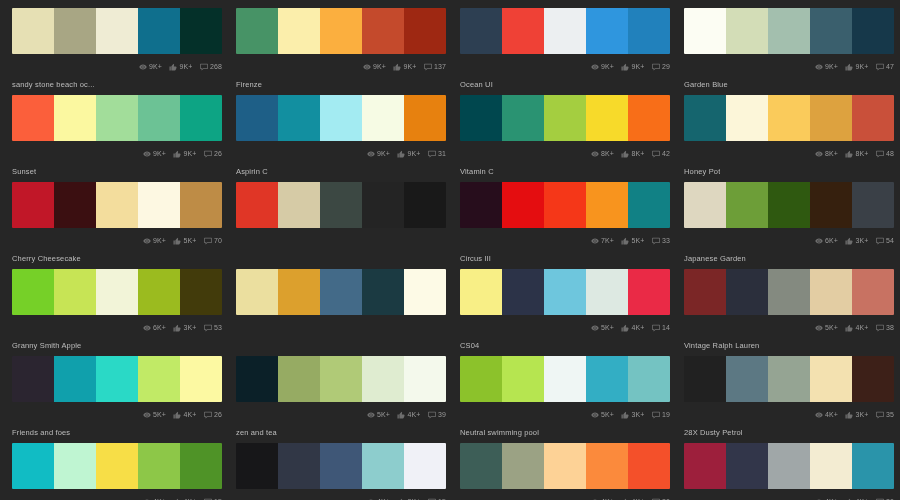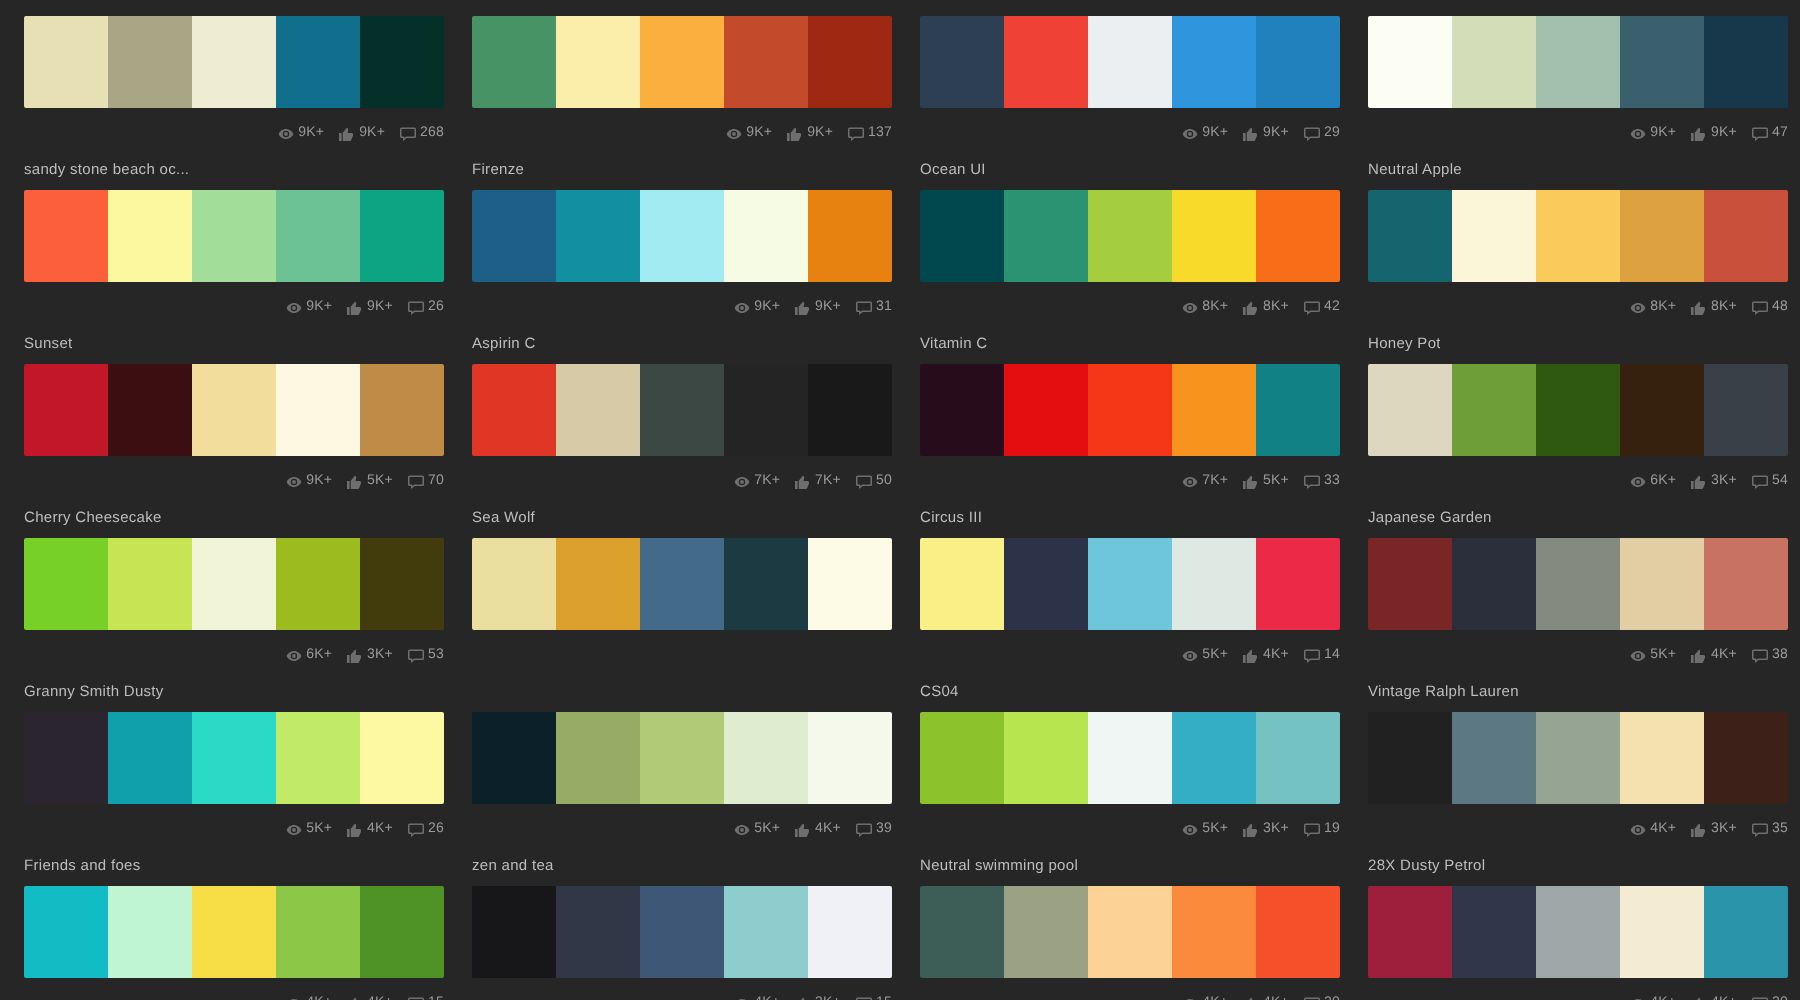--- a/index.html
+++ b/index.html
@@ -207,21 +207,21 @@
   </div>
     <div class="card">
     <div class="swatches">
         <div class="swatch" style="background: rgb(252, 253, 243);"></div>
         <div class="swatch" style="background: rgb(211, 221, 183);"></div>
         <div class="swatch" style="background: rgb(163, 191, 174);"></div>
         <div class="swatch" style="background: rgb(58, 95, 109);"></div>
         <div class="swatch" style="background: rgb(22, 56, 74);"></div>
       </div>
     <div class="meta">
-      <div class="pal-name">Neutral Apple</div>
+      <div class="pal-name">Garden Blue</div>
       <div class="stats">
         <div class="stat">
           <span class="ic">
             <svg viewBox="0 0 16 16">
                 <path d="M8 3C4.5 3 1.7 5.4 0.6 8c1.1 2.6 3.9 5 7.4 5s6.3-2.4 7.4-5C14.3 5.4 11.5 3 8 3zm0 8.2A3.2 3.2 0 1 1 8 4.8a3.2 3.2 0 0 1 0 6.4zm0-5.1a1.9 1.9 0 1 0 0 3.8 1.9 1.9 0 0 0 0-3.8z"></path>
               </svg>
           </span>
           <span class="stat-val">9K+</span>
         </div>
         <div class="stat">
@@ -434,49 +434,20 @@
     </div>
   </div>
     <div class="card">
     <div class="swatches">
         <div class="swatch" style="background: rgb(224, 54, 38);"></div>
         <div class="swatch" style="background: rgb(214, 203, 166);"></div>
         <div class="swatch" style="background: rgb(60, 72, 67);"></div>
         <div class="swatch" style="background: rgb(36, 36, 36);"></div>
         <div class="swatch" style="background: rgb(25, 25, 25);"></div>
       </div>
-    <div class="meta">
-      <div class="pal-name">Sea Wolf</div>
-      <div class="stats">
-        <div class="stat">
-          <span class="ic">
-            <svg viewBox="0 0 16 16">
-                <path d="M8 3C4.5 3 1.7 5.4 0.6 8c1.1 2.6 3.9 5 7.4 5s6.3-2.4 7.4-5C14.3 5.4 11.5 3 8 3zm0 8.2A3.2 3.2 0 1 1 8 4.8a3.2 3.2 0 0 1 0 6.4zm0-5.1a1.9 1.9 0 1 0 0 3.8 1.9 1.9 0 0 0 0-3.8z"></path>
-              </svg>
-          </span>
-          <span class="stat-val">7K+</span>
-        </div>
-        <div class="stat">
-          <span class="ic">
-            <svg viewBox="0 0 16 16">
-                <path d="M1 7h2.6v8H1zM15 8.3c0-.8-.7-1.4-1.5-1.4H9.6l.6-3c.1-.5 0-1-.3-1.4l-.8-1-4.4 5.2V15h7.1c.6 0 1.2-.4 1.4-1l1.7-4c0-.2.1-.4.1-.6z"></path>
-              </svg>
-          </span>
-          <span class="stat-val">7K+</span>
-        </div>
-        <div class="stat">
-          <span class="ic">
-            <svg viewBox="0 0 16 16">
-                <path d="M14.5 1.5h-13A1.5 1.5 0 0 0 0 3v7.5A1.5 1.5 0 0 0 1.5 12H3v3l3.7-3h7.8A1.5 1.5 0 0 0 16 10.5V3a1.5 1.5 0 0 0-1.5-1.5zm0 9H6.2L4.3 12v-1.5H1.5V3h13z"></path>
-              </svg>
-          </span>
-          <span class="stat-val">50</span>
-        </div>
-      </div>
-    </div>
   </div>
     <div class="card">
     <div class="swatches">
         <div class="swatch" style="background: rgb(39, 13, 28);"></div>
         <div class="swatch" style="background: rgb(228, 13, 16);"></div>
         <div class="swatch" style="background: rgb(245, 55, 24);"></div>
         <div class="swatch" style="background: rgb(248, 148, 30);"></div>
         <div class="swatch" style="background: rgb(17, 129, 133);"></div>
       </div>
     <div class="meta">
@@ -549,21 +520,21 @@
   </div>
     <div class="card">
     <div class="swatches">
         <div class="swatch" style="background: rgb(118, 208, 40);"></div>
         <div class="swatch" style="background: rgb(199, 228, 85);"></div>
         <div class="swatch" style="background: rgb(242, 244, 216);"></div>
         <div class="swatch" style="background: rgb(155, 187, 31);"></div>
         <div class="swatch" style="background: rgb(66, 59, 11);"></div>
       </div>
     <div class="meta">
-      <div class="pal-name">Granny Smith Dusty</div>
+      <div class="pal-name">Granny Smith Apple</div>
       <div class="stats">
         <div class="stat">
           <span class="ic">
             <svg viewBox="0 0 16 16">
                 <path d="M8 3C4.5 3 1.7 5.4 0.6 8c1.1 2.6 3.9 5 7.4 5s6.3-2.4 7.4-5C14.3 5.4 11.5 3 8 3zm0 8.2A3.2 3.2 0 1 1 8 4.8a3.2 3.2 0 0 1 0 6.4zm0-5.1a1.9 1.9 0 1 0 0 3.8 1.9 1.9 0 0 0 0-3.8z"></path>
               </svg>
           </span>
           <span class="stat-val">6K+</span>
         </div>
         <div class="stat">

